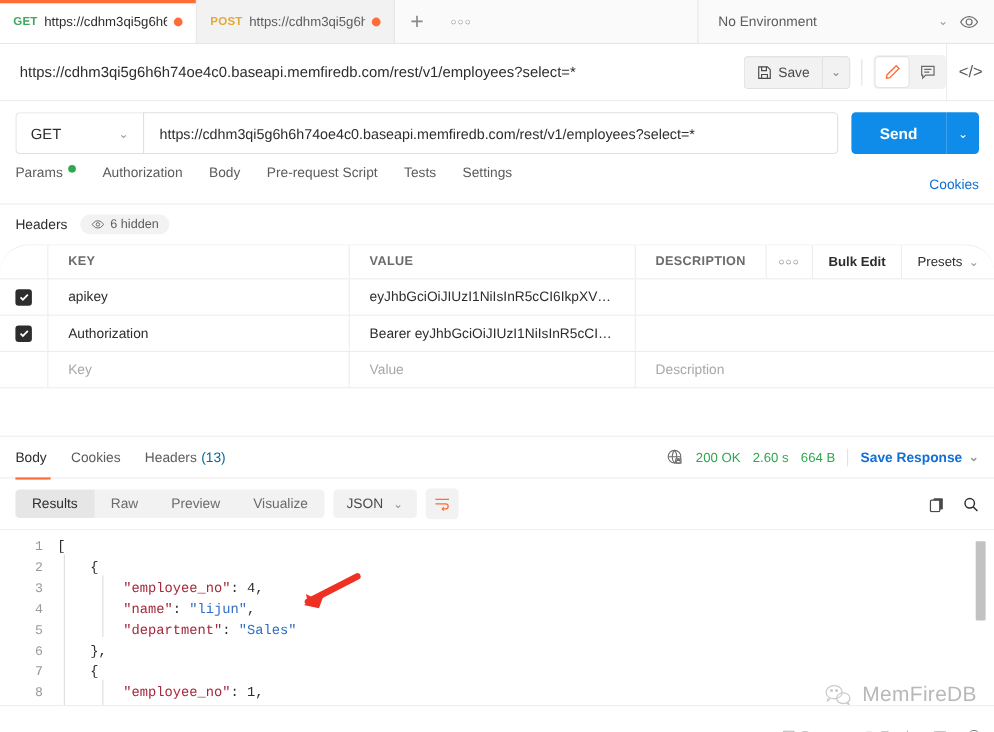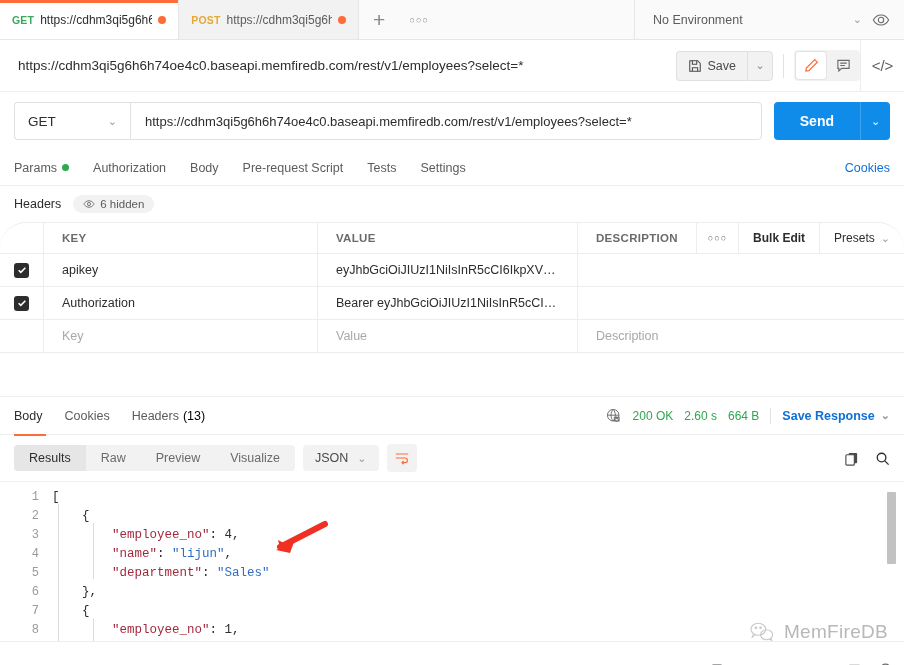--- a/index.html
+++ b/index.html
@@ -120,21 +120,21 @@
     border-left: 1px solid #3ba3ee;
   }
 
   
   .reqtabs {
     display: flex; align-items: center; padding: 0 14px;
     border-bottom: 1px solid #ededed; height: 36px; flex: 0 0 36px;
   }
   .rqtab {
     font-size: 12.5px; color: #5c5c5c; padding: 0 12px; height: 36px;
-    display: flex; align-items: center; gap: 5px; cursor: pointer;
+    display: flex; align-items: flex-start; gap: 5px; cursor: pointer;
     position: relative;
   }
   .rqtab:first-child { padding-left: 0; }
   .rqtab.active { color: #2d2d2d; }
   .rqtab.active::after {
     content: ""; position: absolute; left: 10px; right: 10px; bottom: -1px;
     height: 2px; background: #ff6c37;
   }
   .rqtab:first-child.active::after { left: 0; }
   .gdot { width: 7px; height: 7px; border-radius: 50%; background: #2fa84f; }
@@ -187,21 +187,21 @@
   .rstab {
     font-size: 12.5px; color: #5c5c5c; padding: 0 11px; height: 38px;
     display: flex; align-items: center; cursor: pointer; position: relative;
   }
   .rstab:first-child { padding-left: 0; }
   .rstab.active { color: #2d2d2d; }
   .rstab.active::after {
     content: ""; position: absolute; left: 0; right: 8px; bottom: -1px;
     height: 2px; background: #ff6c37;
   }
-  .rstab .cnt { color: #000000; margin-left: 4px; }
+  .rstab .cnt { color: #0369a1; margin-left: 4px; }
   .resp-meta { margin-left: auto; display: flex; align-items: center; gap: 11px; font-size: 12px; }
   .m-green { color: #2fa84f; }
   .meta-div { width: 1px; height: 16px; background: #e2e2e2; }
   .save-resp { color: #0f6fd6; font-weight: bold; font-size: 12.5px; cursor: pointer; display: flex; align-items: center; gap: 6px; }
   .globe-ic { color: #6b6b6b; display: flex; align-items: center; }
 
   .fmtbar { display: flex; align-items: center; gap: 8px; padding: 9px 14px; flex: 0 0 auto; }
   .seg { display: flex; background: #f2f2f2; border-radius: 4px; overflow: hidden; }
   .seg-item {
     padding: 6px 15px; font-size: 12.5px; color: #6b6b6b; cursor: pointer;

